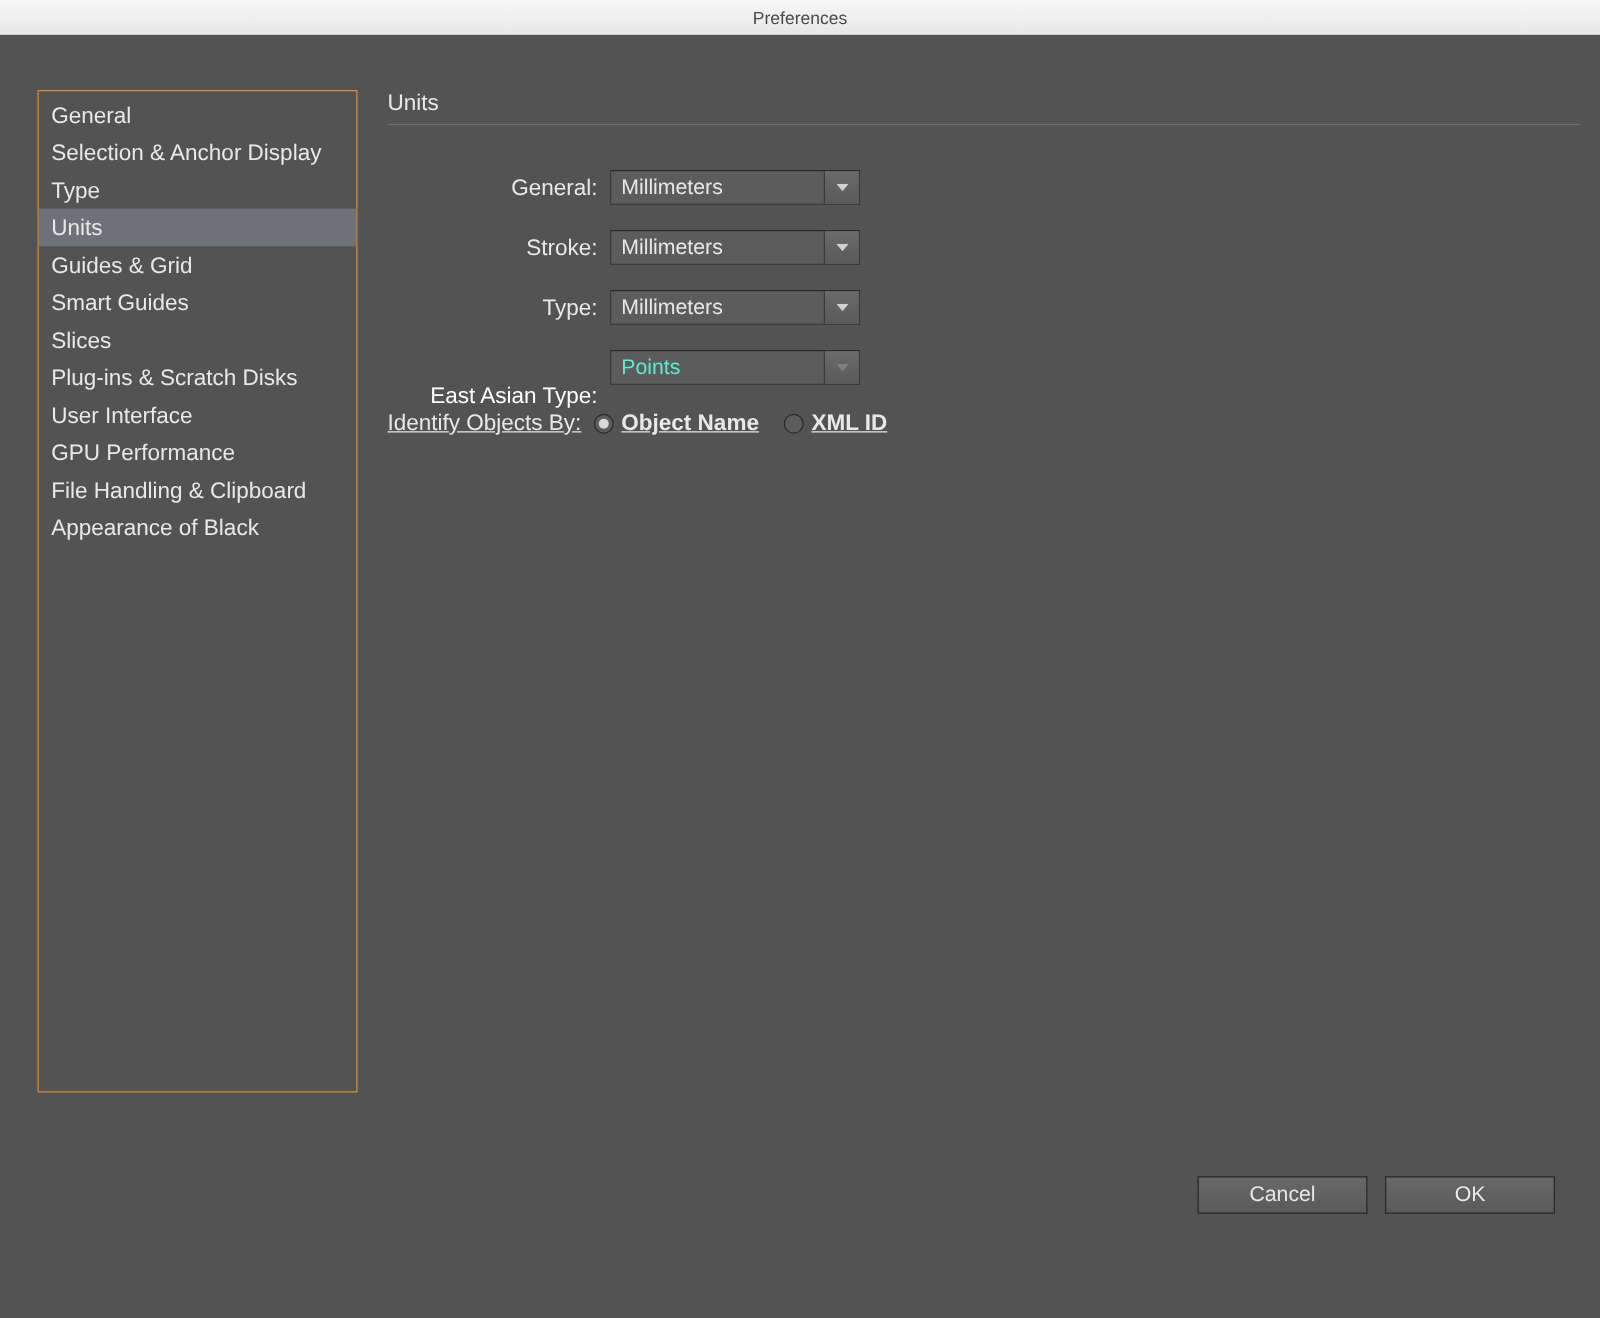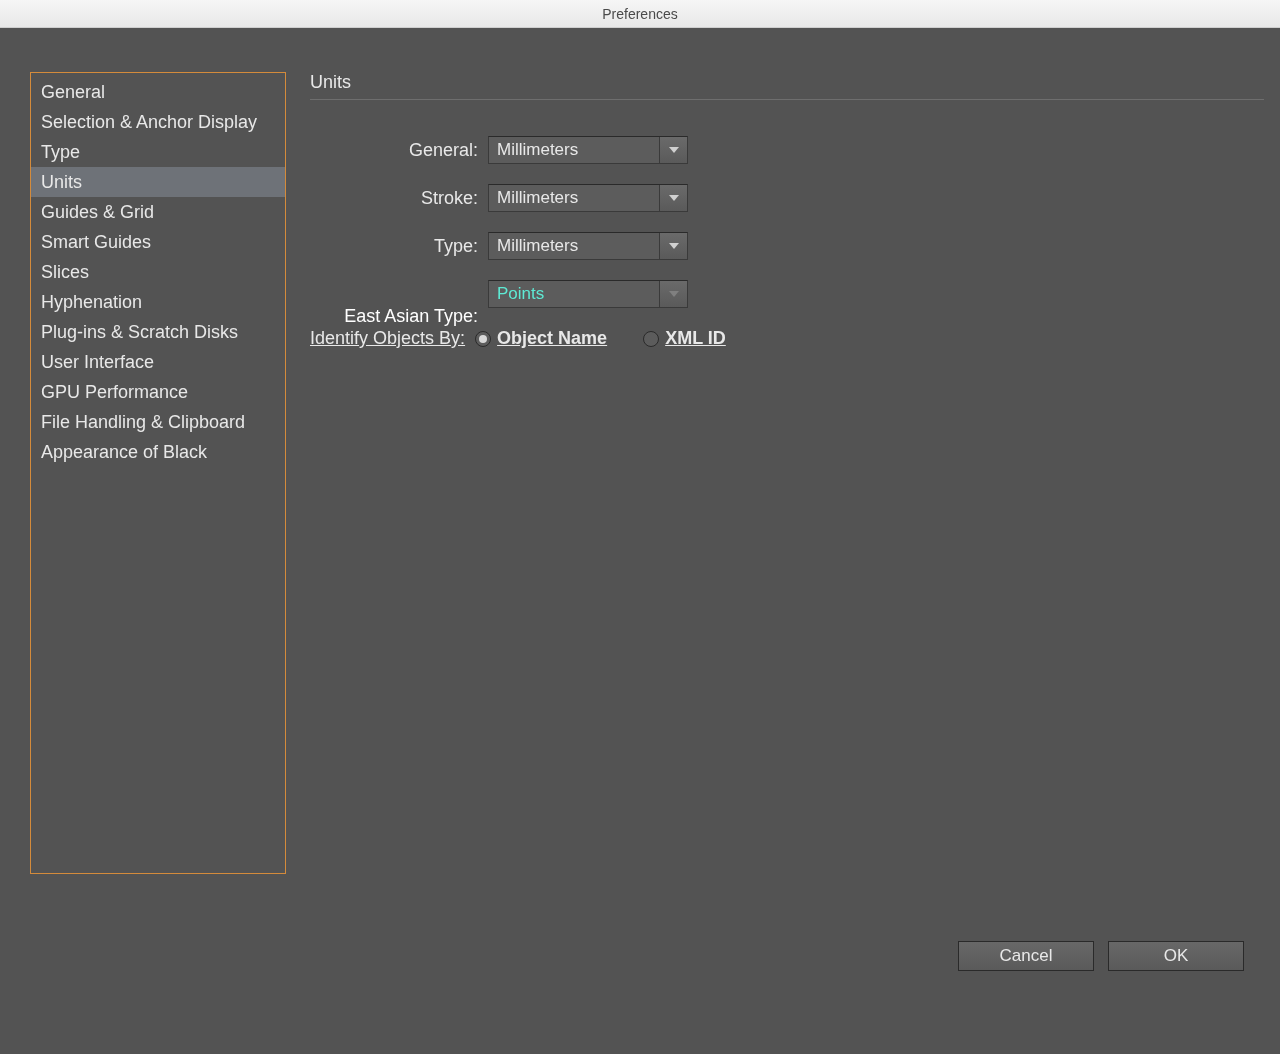--- a/index.html
+++ b/index.html
@@ -136,21 +136,21 @@
       font-size: 18px;
       text-decoration: underline;
     }
     .radio-label-main {
       color: #e8e8e8;
       margin-right: 10px;
     }
     .radio-group {
       display: flex;
       align-items: center;
-      gap: 36px;
+      gap: 20px;
       justify-content: space-between;
     }
     .radio-opt {
       display: flex;
       align-items: center;
       gap: 6px;
       cursor: pointer;
     }
     .radio {
       width: 16px;
@@ -202,21 +202,20 @@
 <div class="dialog-body">
 
   <div class="sidebar" id="sidebar">
       <div class="sidebar-item">General</div>
       <div class="sidebar-item">Selection &amp; Anchor Display</div>
       <div class="sidebar-item">Type</div>
       <div class="sidebar-item selected">Units</div>
       <div class="sidebar-item">Guides &amp; Grid</div>
       <div class="sidebar-item">Smart Guides</div>
       <div class="sidebar-item">Slices</div>
-      <div class="sidebar-item">Hyphenation</div>
       <div class="sidebar-item">Plug-ins &amp; Scratch Disks</div>
       <div class="sidebar-item">User Interface</div>
       <div class="sidebar-item">GPU Performance</div>
       <div class="sidebar-item">File Handling &amp; Clipboard</div>
       <div class="sidebar-item">Appearance of Black</div>
     </div>
 
   <div class="main">
     <div class="panel-title">Units</div>
 

